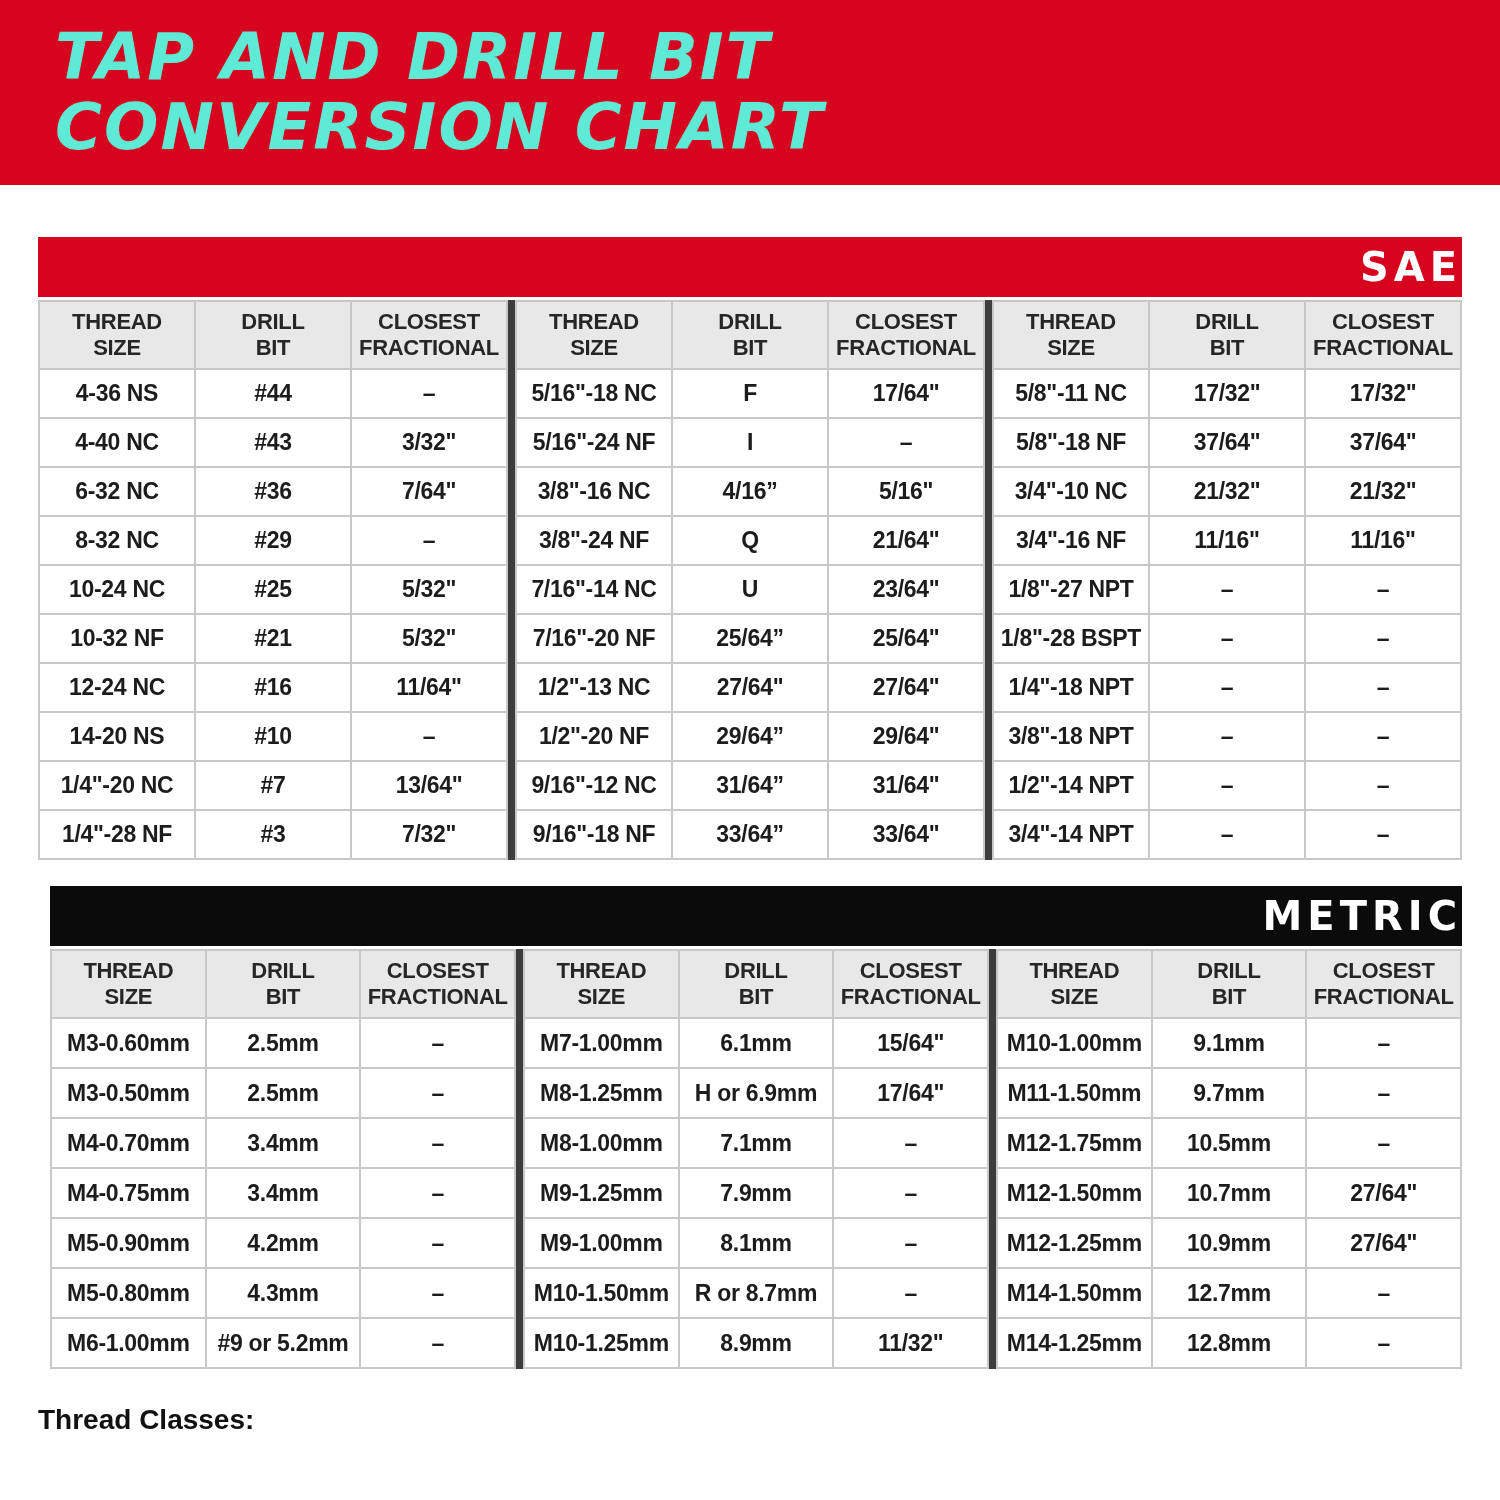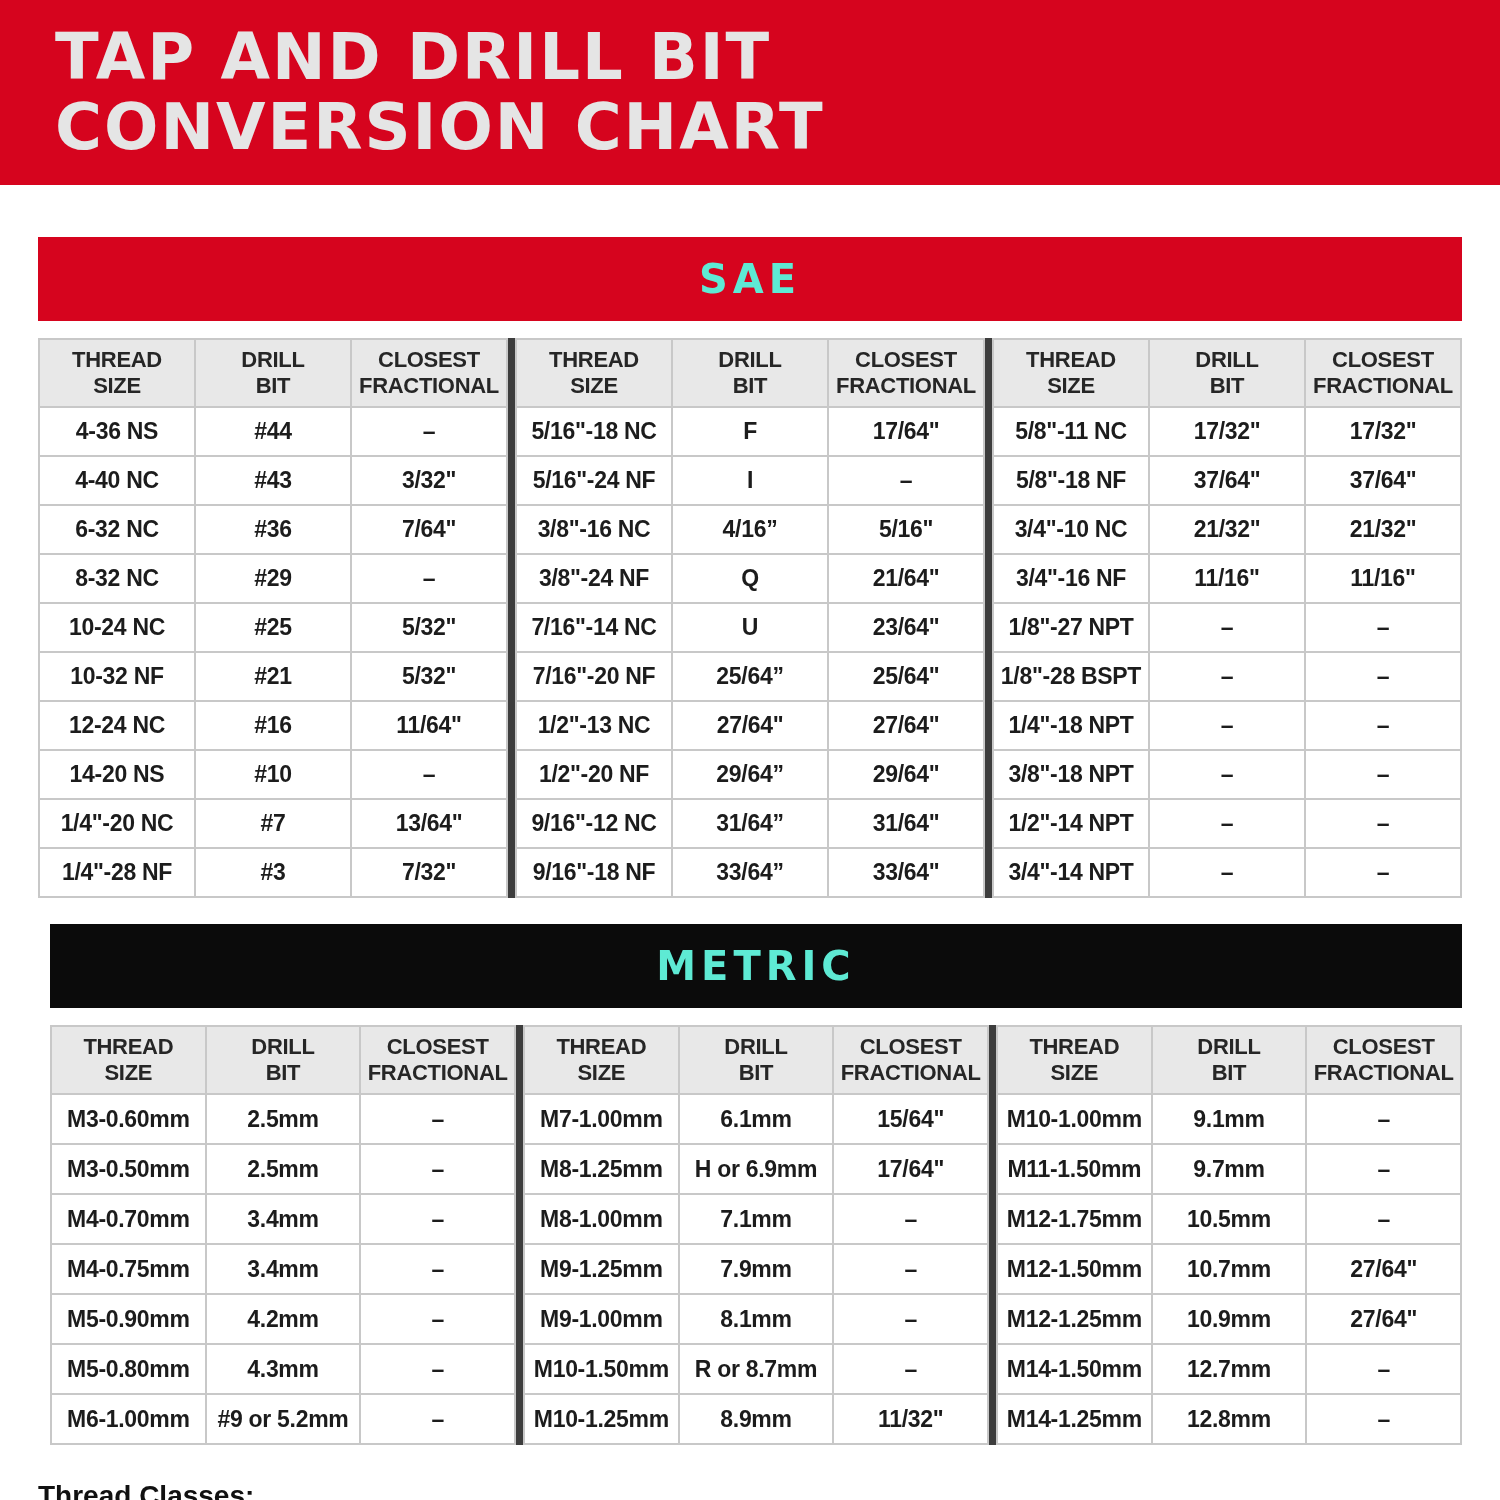--- a/index.html
+++ b/index.html
@@ -15,36 +15,36 @@
   body{
     width:1500px;height:1500px;overflow:hidden;background:#fff;
     font-family:"Liberation Sans",sans-serif;
   }
   
   .banner{
     height:185px;background:var(--red);
     padding:22px 0 0 55px;
   }
   .banner h1{
-    margin:0;color:#e5e5e5;
+    margin:0;color:#5eead4;
     font-family:"DejaVu Sans","Liberation Sans",sans-serif;
-    font-weight:bold;font-size:64px;line-height:1.1;letter-spacing:2px;
+    font-weight:bold;font-size:64px;line-height:1.1;letter-spacing:2px;font-style:italic;
   }
   
   .table-section{margin:0 38px;}
   .sae-section{margin-top:52px;}
   .metric-section{margin-top:26px;padding-left:12px;}
   .band{
-    height:84px;display:flex;align-items:center;justify-content:center;
-    color:#5eead4;font-family:"DejaVu Sans","Liberation Sans",sans-serif;
+    height:60px;display:flex;align-items:center;justify-content:flex-end;
+    color:#ffffff;font-family:"DejaVu Sans","Liberation Sans",sans-serif;
     font-weight:bold;font-size:40px;letter-spacing:5px;
   }
   .band-red{background:var(--red);}
   .band-black{background:var(--black);}
-  .groups{display:flex;margin-top:17px;}
+  .groups{display:flex;margin-top:3px;}
   .group{
     flex:1 1 0;display:grid;grid-template-columns:1fr 1fr 1fr;gap:2px;
     background:var(--grid-line);border:2px solid var(--grid-line);
   }
   .divider{flex:0 0 7px;width:7px;background:var(--divider);}
   .cell{
     background:#fff;display:flex;align-items:center;justify-content:center;
     height:47px;font-size:23px;font-weight:bold;color:var(--ink);
     letter-spacing:-0.3px;text-align:center;
   }

